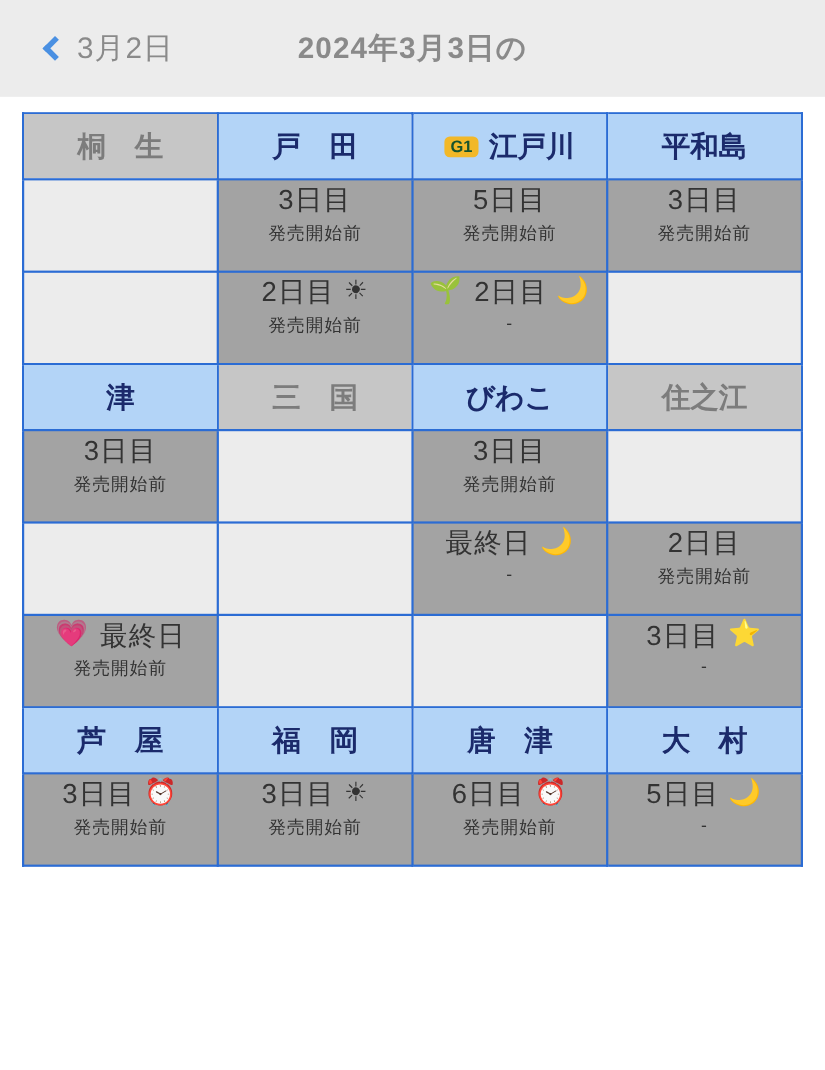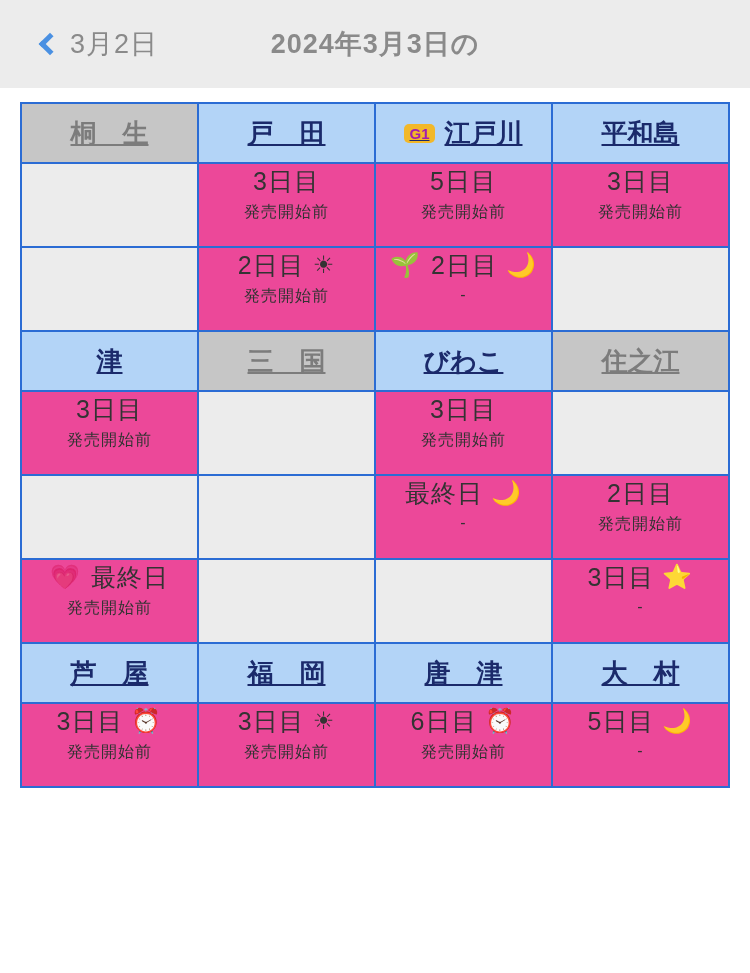--- a/index.html
+++ b/index.html
@@ -69,58 +69,57 @@
     font-size: 26px;
     font-weight: bold;
     position: relative;
   }
   .name-cell .name-inner {
     display: flex;
     align-items: center;
     justify-content: center;
     height: 58px;
     gap: 10px;
-    text-decoration: underline;
   }
   .name-active {
     background: #b3d4f7;
     color: #1b2a6b;
   }
   .name-inactive {
     background: #c6c6c6;
     color: #7c7c7c;
   }
   .body-cell {
     height: 84px;
     text-align: center;
     font-size: 24px;
     color: #333;
     padding-top: 9px;
   }
-  .body-active { background: #ec4899; margin-top: 32px; }
+  .body-active { background: #a3a3a3; margin-top: 32px; }
   .body-inactive { background: #ececec; }
   .line1 {
     display: flex;
     align-items: center;
     justify-content: center;
     gap: 8px;
     height: 34px;
     font-size: 25px;
     letter-spacing: 1px;
   }
   .line2 {
     font-size: 16px;
     color: #333;
     letter-spacing: 1px;
     margin-top: 4px;
   }
   .badge-g1 {
     display: inline-block;
     background: #f2b829;
-    color: #a21caf;
+    color: #14532d;
     font-size: 15px;
     font-weight: bold;
     border-radius: 5px;
     padding: 2px 5px;
     line-height: 1;
     vertical-align: middle;
   }
   .ico { font-size: 24px; line-height: 1; }
   .ico-left { margin-right: 2px; }
 </style>

